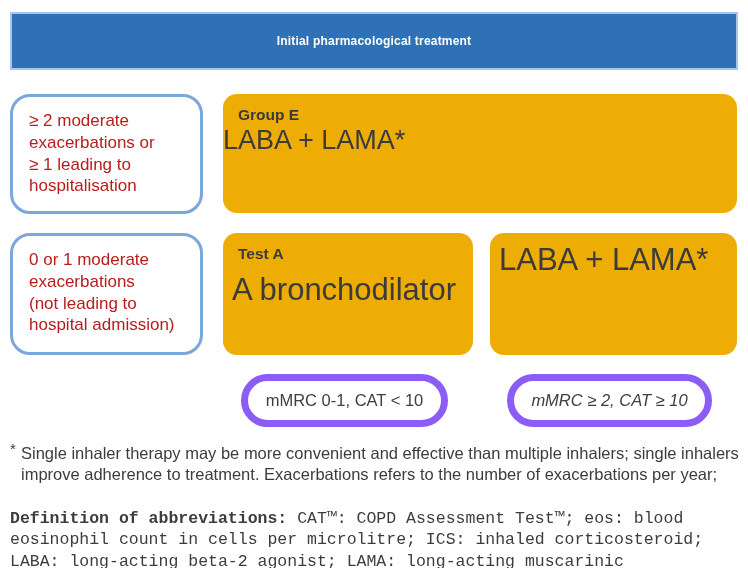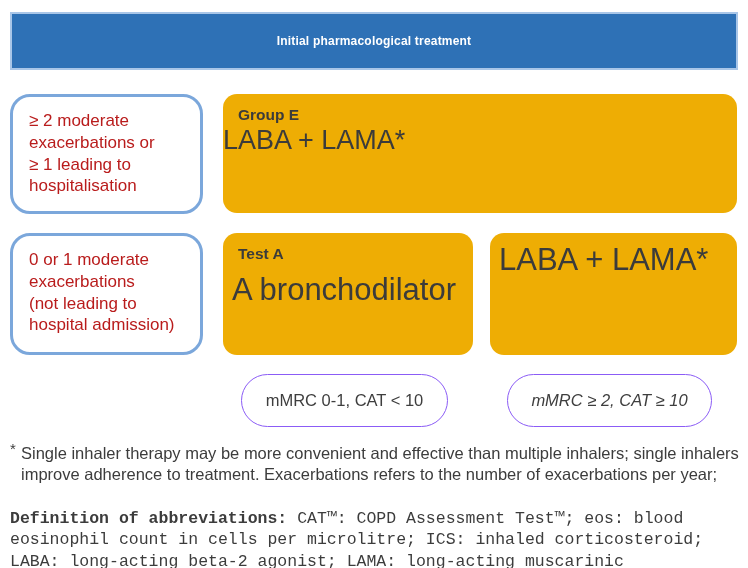--- a/index.html
+++ b/index.html
@@ -75,21 +75,21 @@
     font-size: 17px;
     text-align: center;
     margin-top: 1px;
   }
 
   
   .pill {
     position: absolute;
     top: 374px;
     height: 53px;
-    border: 1px solid #8b5cf6;
+    border: 7px solid #8b5cf6;
     border-radius: 27px;
     background: #ffffff;
     display: flex; align-items: center; justify-content: center;
     font-size: 16.5px;
     color: #3e3e3e;
   }
   .pill-a { left: 241px; width: 207px; }
   .pill-b { left: 507px; width: 205px; font-style: italic; }
 
   

